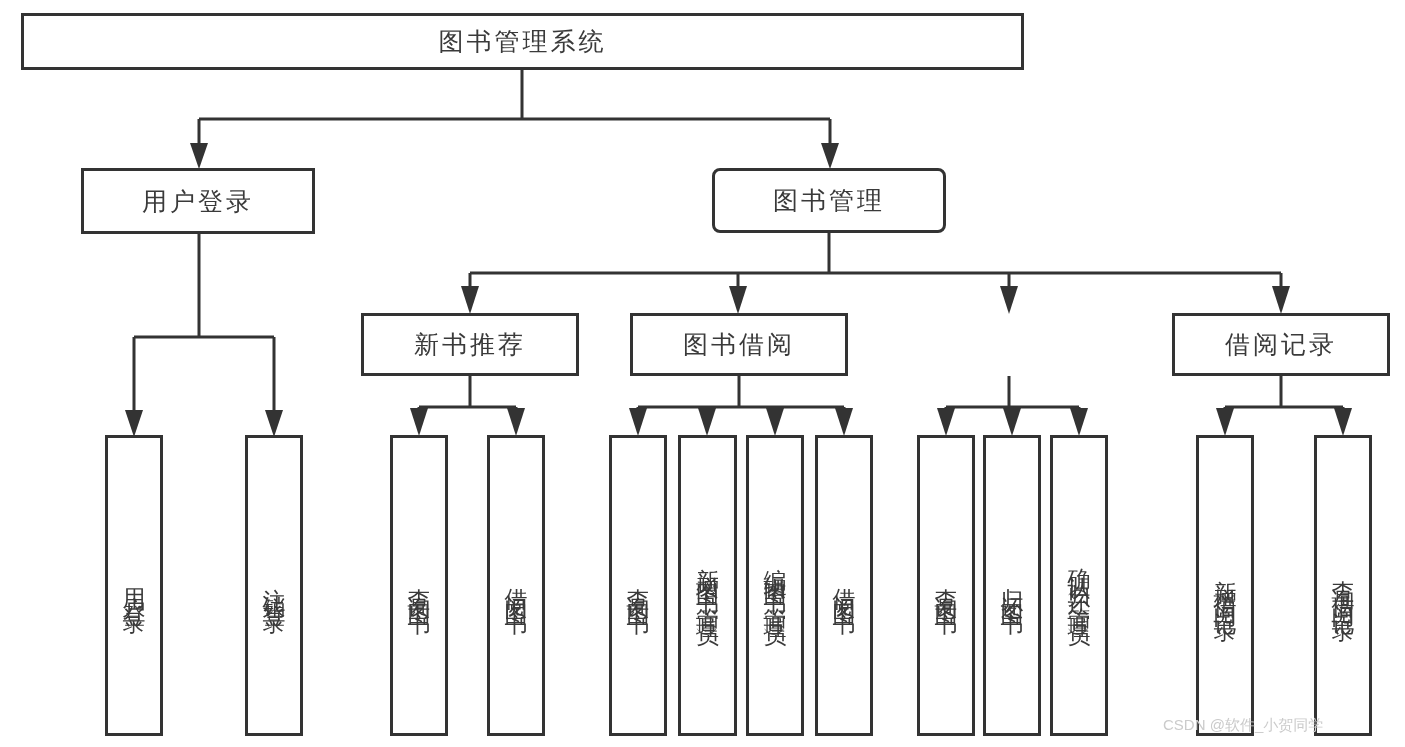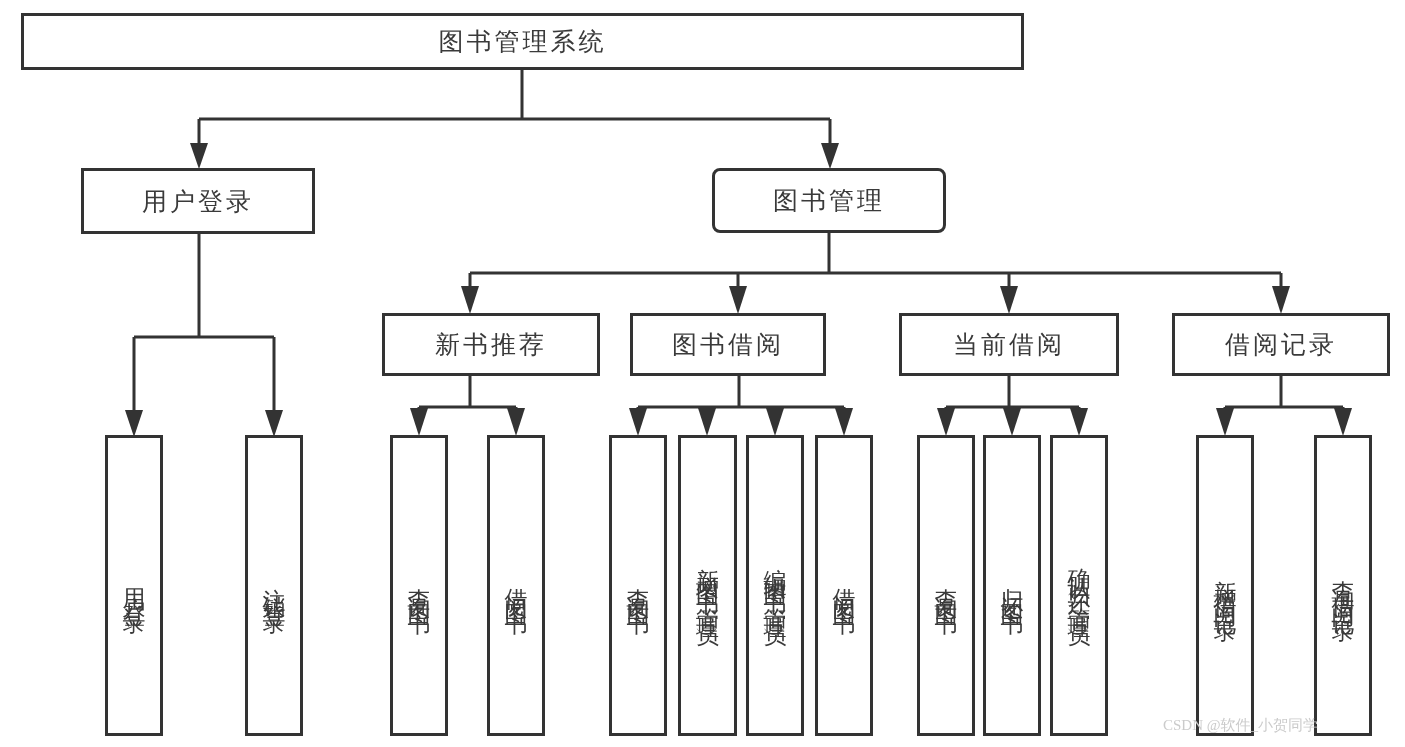--- a/index.html
+++ b/index.html
@@ -5,21 +5,21 @@
   html, body {
     margin: 0;
     padding: 0;
     background: var(--background, #ffffff);
   }
   .stage {
     position: relative;
     width: 1405px;
     height: 747px;
     background: var(--background, #ffffff);
-    font-family: Liberation Serif, serif;
+    font-family: Liberation Sans, sans-serif;
     color: var(--text, #3a3a3a);
     overflow: hidden;
   }
   .connectors {
     position: absolute;
     left: 0; top: 0;
     z-index: 1;
   }
   .box {
     position: absolute;
@@ -33,22 +33,22 @@
   }
   .h-label {
     font-size: 25px;
     letter-spacing: 3px;
     white-space: nowrap;
   }
   .root-box  { left: 21px;  top: 13px;  width: 1003px; height: 57px; }
   .lv2-login { left: 81px;  top: 168px; width: 234px;  height: 66px; }
   .lv2-manage{ left: 712px; top: 168px; width: 234px;  height: 65px; border-radius: 8px; }
   .lv3 { top: 313px; height: 63px; }
-  .lv3-newbook { left: 382px;  width: 218px; }
-  .lv3-borrow  { left: 630px;  width: 196px; }
+  .lv3-newbook { left: 361px;  width: 218px; }
+  .lv3-borrow  { left: 630px;  width: 218px; }
   .lv3-current { left: 899px;  width: 220px; }
   .lv3-records { left: 1172px; width: 218px; }
   .leaf {
     top: 435px;
     width: 58px;
     height: 301px;
   }
   .v-label {
     writing-mode: vertical-rl;
     text-orientation: mixed;
@@ -135,23 +135,20 @@
   <div class="box lv2-manage">
     <span class="h-label">图书管理</span>
   </div>
 
   <div class="box lv3 lv3-newbook">
     <span class="h-label">新书推荐</span>
   </div>
   <div class="box lv3 lv3-borrow">
     <span class="h-label">图书借阅</span>
   </div>
-  <div class="box lv3 lv3-current">
-    <span class="h-label">当前借阅</span>
-  </div>
   <div class="box lv3 lv3-records">
     <span class="h-label">借阅记录</span>
   </div>
 
   <div class="box leaf leaf-1a">
     <span class="v-label">用户登录</span>
   </div>
   <div class="box leaf leaf-1b">
     <span class="v-label">注销登录</span>
   </div>

